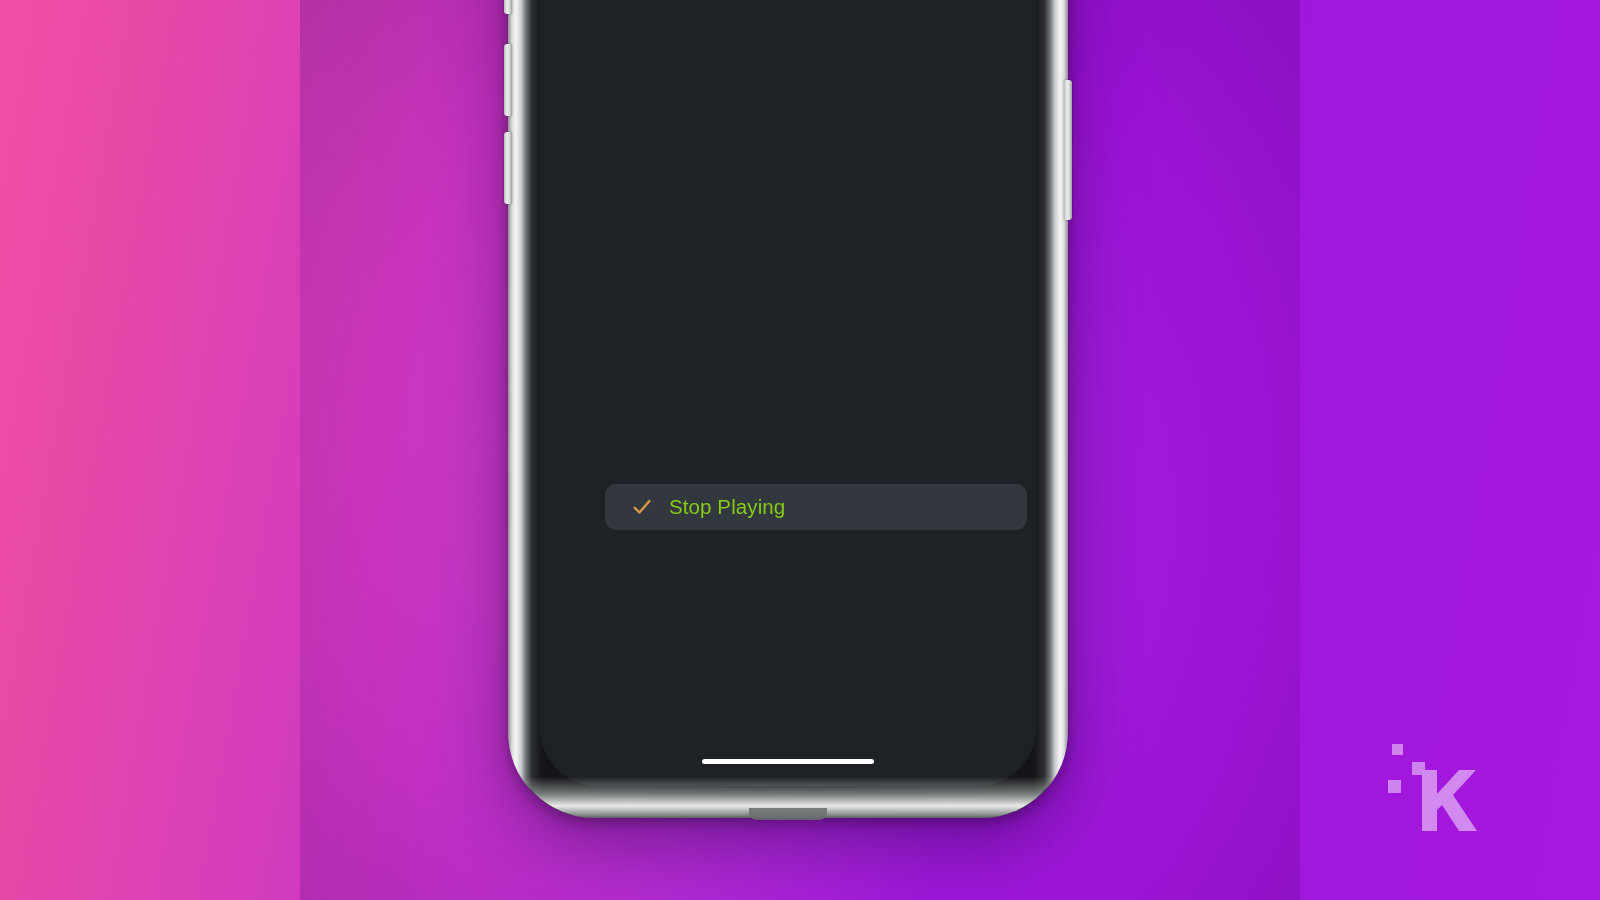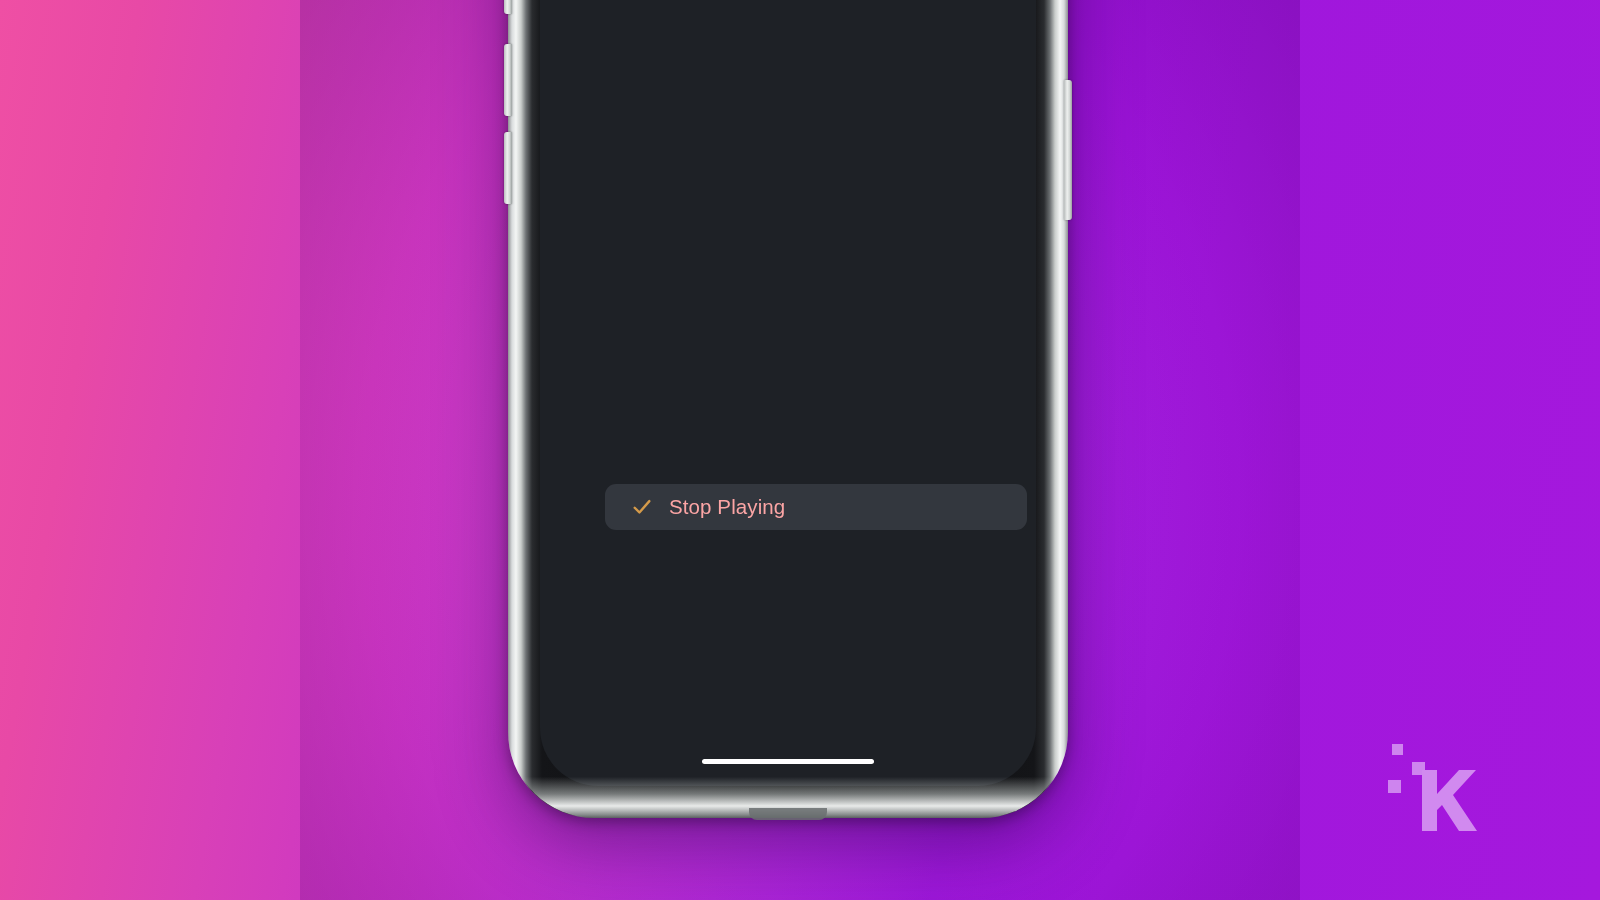--- a/index.html
+++ b/index.html
@@ -128,21 +128,21 @@
     align-items: center;
   }
   #stop-check {
     position: absolute;
     left: 26px;
     width: 22px; height: 22px;
     display: block;
   }
   #stop-label {
     margin-left: 64px;
-    color: #fca5a5;
+    color: #84cc16;
     font-size: 20.5px;
     letter-spacing: .1px;
   }
 
   
   #home-indicator {
     position: absolute;
     left: 50%;
     transform: translateX(-50%);
     bottom: 22px;

